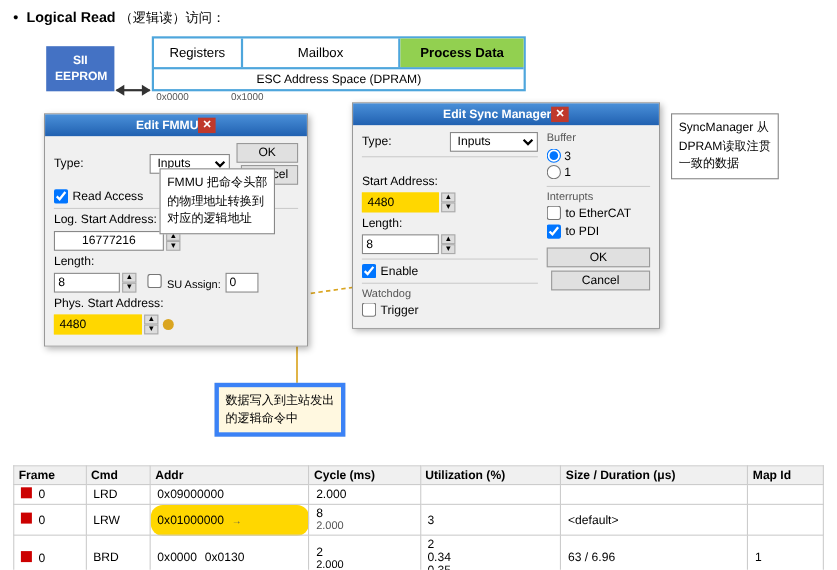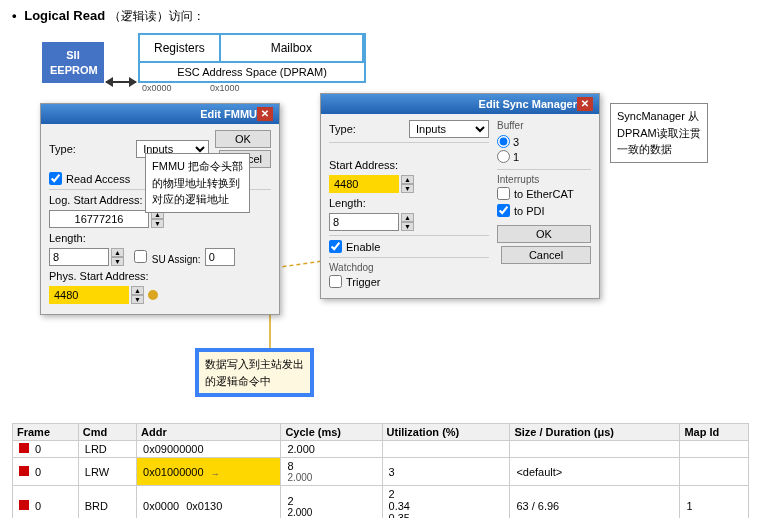--- a/index.html
+++ b/index.html
@@ -122,21 +122,21 @@
       background: #f0f0f0;
       box-shadow: 2px 2px 6px rgba(0,0,0,0.3);
     }
     .dialog-title-bar {
       background: linear-gradient(to bottom, #4A90D9, #2060B0);
       color: white;
       font-size: 11px;
       font-weight: bold;
       padding: 3px 6px;
       display: flex;
-      justify-content: flex-end;
+      justify-content: center;
       align-items: center;
     }
     .dialog-close-btn {
       background: #c0392b;
       color: white;
       border: none;
       font-size: 10px;
       font-weight: bold;
       width: 16px;
       height: 14px;
@@ -260,20 +260,21 @@
     }
     .row-indicator {
       width: 10px;
       height: 10px;
       background: #c00;
       display: inline-block;
       margin-right: 3px;
     }
     .highlighted-cell {
       background: #FFD700;
+      border-radius: 11px;
     }
 
     .divider-line {
       border-top: 1px solid #ccc;
       margin: 4px 0;
     }
 
     .spin-btn {
       display: inline-flex;
       flex-direction: column;
@@ -311,20 +312,21 @@
   </div>
 
   <div class="arch-diagram">
     <div class="sii-eeprom-box" style="white-space:pre;">SII
 EEPROM</div>
     <div class="double-arrow" style="margin: 0 2px;"></div>
     <div class="esc-container">
       <div class="esc-top">
         <div class="registers-box">Registers</div>
         <div class="mailbox-box">Mailbox</div>
+        <div class="process-data-box">Process Data</div>
       </div>
       <div class="esc-bottom">ESC Address Space (DPRAM)</div>
     </div>
   </div>
   <div style="margin-left: 130px; display:flex; gap:0; font-size:9px; color:#555;">
     <span style="width:68px;">0x0000</span>
     <span>0x1000</span>
   </div>
 </div>
 

